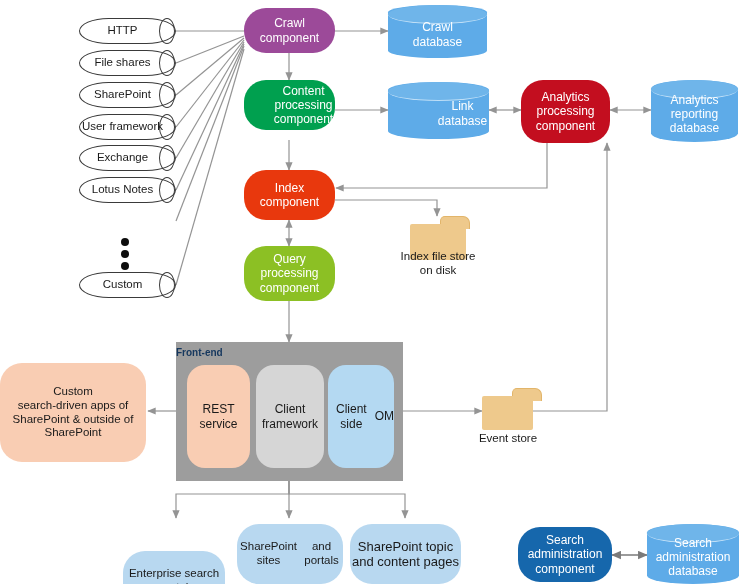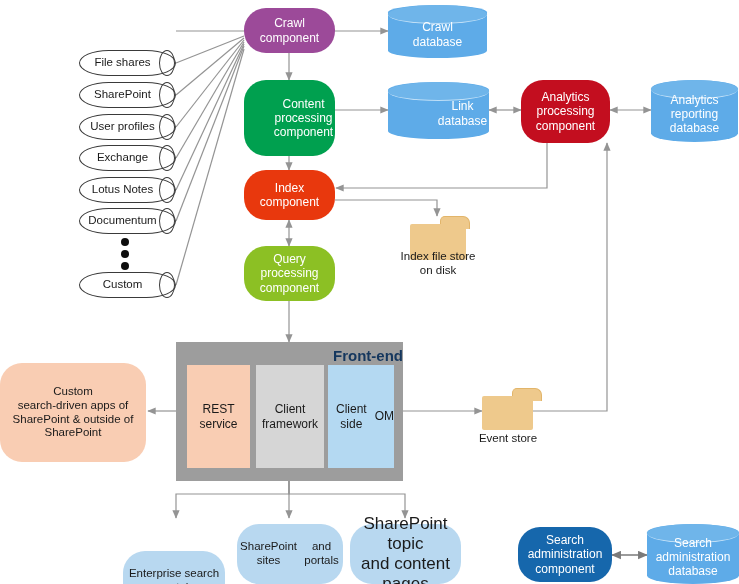--- a/index.html
+++ b/index.html
@@ -140,35 +140,36 @@
 
   
   #front-end {
     position: absolute;
     background: #9d9d9d;
     z-index: 2;
   }
   #front-end .fe-title {
     position: absolute;
     left: 0; right: 0; top: 5px;
-    text-align: right;
-    font-size: 15px;
+    text-align: left;
+    font-size: 10px;
     font-weight: bold;
     color: #15375e;
   }
   .fe-cell {
     position: absolute;
     display: flex;
     align-items: center;
     justify-content: center;
     text-align: center;
     font-size: 12px;
     color: #1a1a1a;
     line-height: 1.2;
     z-index: 3;
+    border-radius: 18px;
   }
 </style>
 </head>
 <body>
 
 <div id="canvas">
 
   <svg id="wires" viewBox="0 0 739 584" width="739" height="584">
     <defs>
       <marker id="ah" markerWidth="8" markerHeight="8" refX="6.4" refY="3" orient="auto">
@@ -228,62 +229,62 @@
       <path d="M289,481 L289,494 L176,494 L176,518" marker-end="url(#ah)"></path>
       <path d="M289,481 L289,494 L405,494 L405,518" marker-end="url(#ah)"></path>
     </g>
 
     <g stroke="#7a7a7a" stroke-width="1.4" fill="none">
 
       <path d="M612,555 L647,555" marker-end="url(#ahd)" marker-start="url(#ahds)"></path>
     </g>
   </svg>
 
+  <div class="node src" style="left:79px; top:18px; width:97px; height:26px;">
+    <span class="cap"></span>
+    <span class="lbl">HTTP</span>
+  </div>
   <div class="node src" style="left:79px; top:50px; width:97px; height:26px;">
     <span class="cap"></span>
     <span class="lbl">File shares</span>
   </div>
   <div class="node src" style="left:79px; top:82px; width:97px; height:26px;">
     <span class="cap"></span>
     <span class="lbl">SharePoint</span>
   </div>
   <div class="node src" style="left:79px; top:114px; width:97px; height:26px;">
     <span class="cap"></span>
-    <span class="lbl">User profiles</span>
+    <span class="lbl">User framework</span>
   </div>
   <div class="node src" style="left:79px; top:145px; width:97px; height:26px;">
     <span class="cap"></span>
     <span class="lbl">Exchange</span>
   </div>
   <div class="node src" style="left:79px; top:177px; width:97px; height:26px;">
     <span class="cap"></span>
     <span class="lbl">Lotus Notes</span>
-  </div>
-  <div class="node src" style="left:79px; top:208px; width:97px; height:26px;">
-    <span class="cap"></span>
-    <span class="lbl">Documentum</span>
   </div>
 
   <div class="dots" style="left:120px; top:238px; width:10px; height:32px;">
     <i></i>
       <i></i>
       <i></i>
   </div>
 
   <div class="node src" style="left:79px; top:272px; width:97px; height:26px;">
     <span class="cap"></span>
     <span class="lbl">Custom</span>
   </div>
 
   <div class="node proc" style="left:244px; top:8px; width:91px; height:45px; background:#9c4a99; flex-direction:column;">
     <span>Crawl</span>
     <span>component</span>
   </div>
 
-  <div class="node proc" style="left:244px; top:80px; width:91px; height:76px; background:#00a04f; flex-direction:column;padding-left:28px;">
+  <div class="node proc" style="left:244px; top:80px; width:91px; height:50px; background:#00a04f; flex-direction:column;padding-left:28px;">
     <span>Content</span>
     <span>processing</span>
     <span>component</span>
   </div>
 
   <div class="node proc" style="left:244px; top:170px; width:91px; height:50px; background:#e8380d; flex-direction:column;">
     <span>Index</span>
     <span>component</span>
   </div>
 
@@ -381,18 +382,18 @@
   </div>
 
   <div class="node box" style="left:123px; top:524px; width:102px; height:60px; background:#b8d8f0; color:#1a1a1a; flex-direction:column; font-size:11.5px;margin-top:27px;">
     <span>Enterprise search</span>
     <span>portal</span>
   </div>
   <div class="node box" style="left:237px; top:524px; width:106px; height:60px; background:#b8d8f0; color:#1a1a1a; flex-direction:row; font-size:11.5px;">
     <span>SharePoint sites</span>
     <span>and portals</span>
   </div>
-  <div class="node box" style="left:350px; top:524px; width:111px; height:60px; background:#b8d8f0; color:#1a1a1a; flex-direction:column; font-size:17px;">
+  <div class="node box" style="left:350px; top:524px; width:111px; height:60px; background:#b8d8f0; color:#1a1a1a; flex-direction:column; font-size:13px;">
     <span>SharePoint topic</span>
     <span>and content pages</span>
   </div>
 
 </div>
 
 </body></html>

